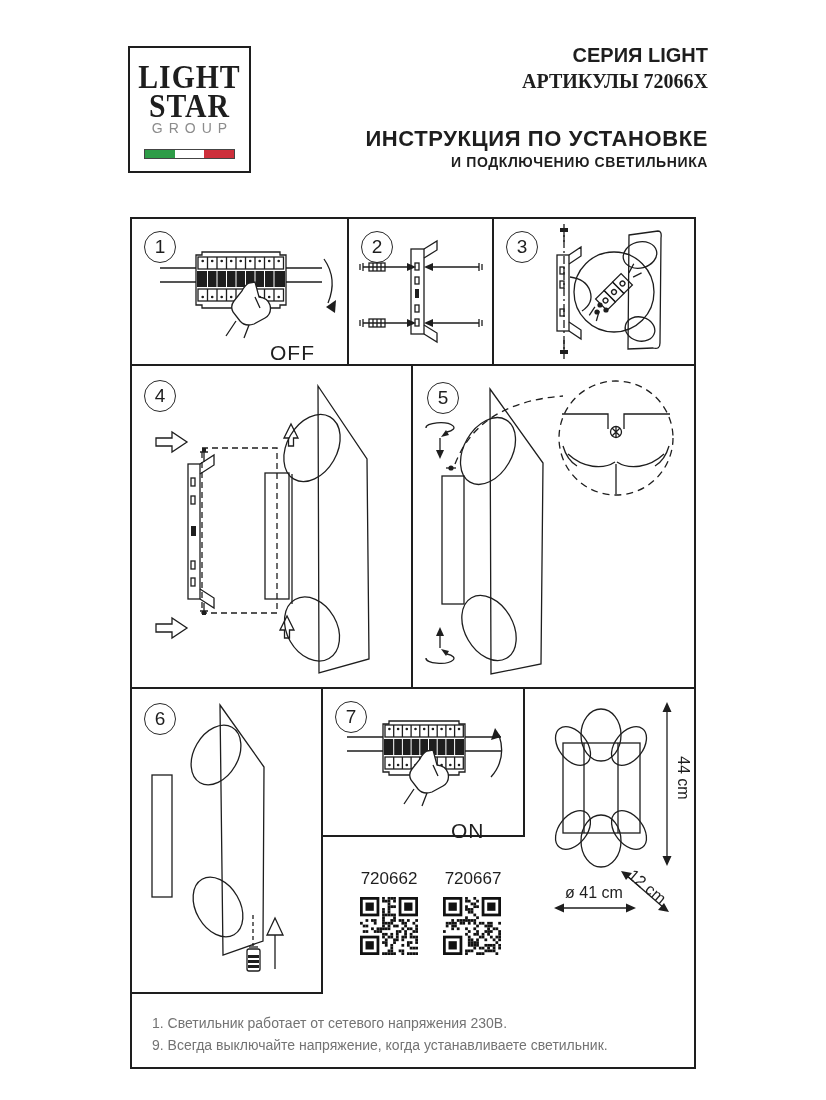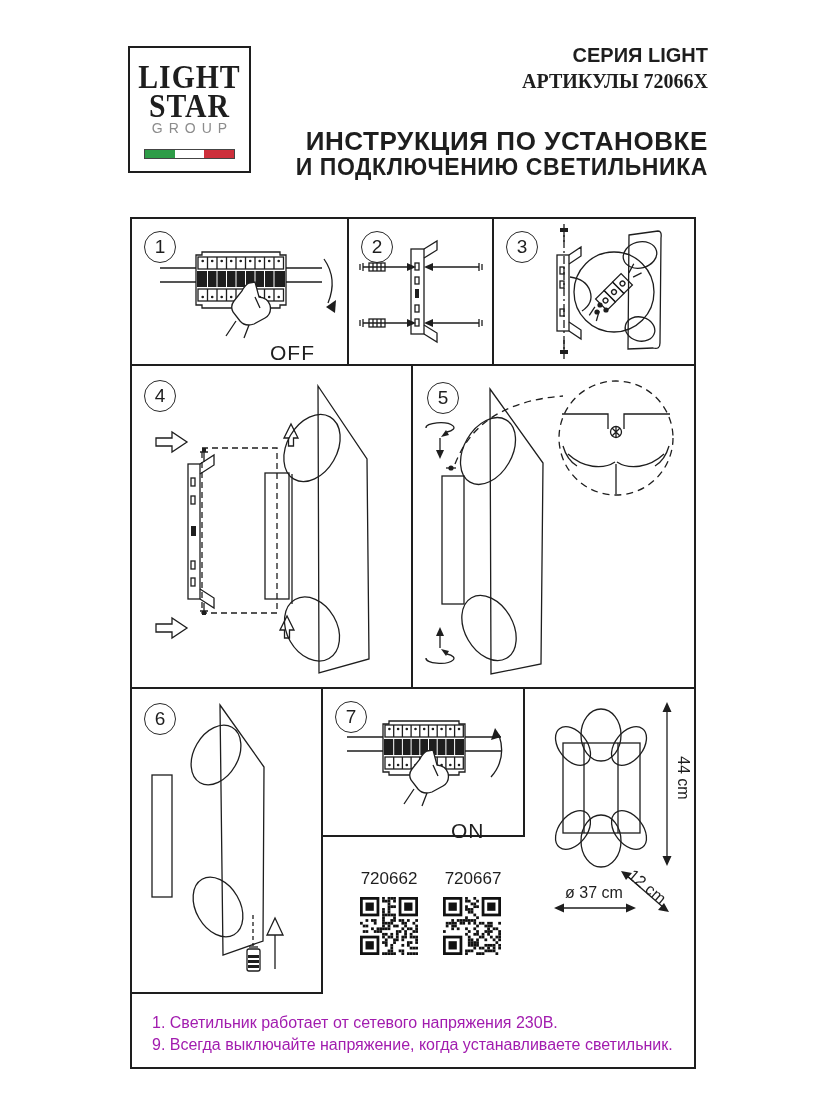--- a/index.html
+++ b/index.html
@@ -11,36 +11,36 @@
   .logo-word{font-family:"Liberation Serif",serif;font-weight:bold;font-size:31px;
              line-height:29px;letter-spacing:1px;transform:scale(.96,1.12);transform-origin:center;}
   .logo-words{margin-top:14px;}
   .logo-group{font-size:14px;letter-spacing:6px;color:#8c8c8c;font-weight:500;text-indent:6px;}
   .flag{position:absolute;left:14px;right:14px;bottom:12px;height:10px;border:1px solid #444;
         display:flex;box-sizing:border-box;}
   .flag span{flex:1;}
   .hdr{position:absolute;right:134px;text-align:right;font-weight:bold;white-space:nowrap;}
   .hdr-series{top:44px;font-size:20px;}
   .hdr-articles{top:70px;font-size:20px;font-family:Liberation Serif, serif;}
-  .hdr-title1{top:126px;font-size:26px;letter-spacing:.6px;}
-  .hdr-title2{top:154px;font-size:23px;letter-spacing:.6px;}
+  .hdr-title1{top:126px;font-size:22px;letter-spacing:.6px;}
+  .hdr-title2{top:154px;font-size:14px;letter-spacing:.6px;}
   
   .panel{position:absolute;border:2px solid #1e1e1e;box-sizing:border-box;background:transparent;}
   .badge{position:absolute;width:32px;height:32px;border:1.5px solid #2a2a2a;border-radius:50%;
          display:flex;align-items:center;justify-content:center;font-size:19px;font-weight:500;
          background:#fff;box-sizing:border-box;}
   .draw{position:absolute;left:0;top:0;}
   .switch-label{position:absolute;font-size:21px;font-weight:400;letter-spacing:1px;margin-top:20px;}
   
   .prod-code{position:absolute;font-size:17px;font-weight:400;text-align:center;}
   .qr{position:absolute;}
   .dim-label{position:absolute;font-size:16px;font-weight:500;white-space:nowrap;}
   .dim-h{transform:rotate(90deg);transform-origin:0 0;}
   .dim-d{transform:rotate(40deg);transform-origin:0 0;}
-  .notes{position:absolute;left:152px;top:1012px;font-size:16px;line-height:22px;color:#a21caf;}
+  .notes{position:absolute;left:152px;top:1012px;font-size:14px;line-height:22px;color:#737373;}
   svg{display:block;}
   .ink{stroke:#1e1e1e;fill:none;stroke-width:1.3;}
 </style>
 </head>
 <body>
 
 <div class="page">
 
   <div class="logo-box">
     <div class="logo-words">
@@ -555,20 +555,20 @@
       <path d="M30,215 H100" class="ink" stroke-width="1.6"></path>
       <path d="M24,215 l10,-4.5 v9 z M106,215 l-10,-4.5 v9 z" fill="#1e1e1e"></path>
     </g>
     <g>
       <path d="M96,182 L134,215" class="ink" stroke-width="1.6"></path>
       <path d="M91,178 l11,2 -6,7 z M139,219 l-11,-2 6,-7 z" fill="#1e1e1e"></path>
     </g>
   </svg>
   <span class="dim-label dim-h" style="left:692px;top:756px">44 cm</span>
   <span class="dim-label dim-d" style="left:636px;top:866px">12 cm</span>
-  <span class="dim-label" style="left:552px;top:884px;width:84px;text-align:center">ø 37 cm</span>
+  <span class="dim-label" style="left:552px;top:884px;width:84px;text-align:center">ø 41 cm</span>
 
   <div class="notes">
     <div>1. Светильник работает от сетевого напряжения 230В.</div>
     <div>9. Всегда выключайте напряжение, когда устанавливаете светильник.</div>
   </div>
 
 </div>
 
 </body></html>

